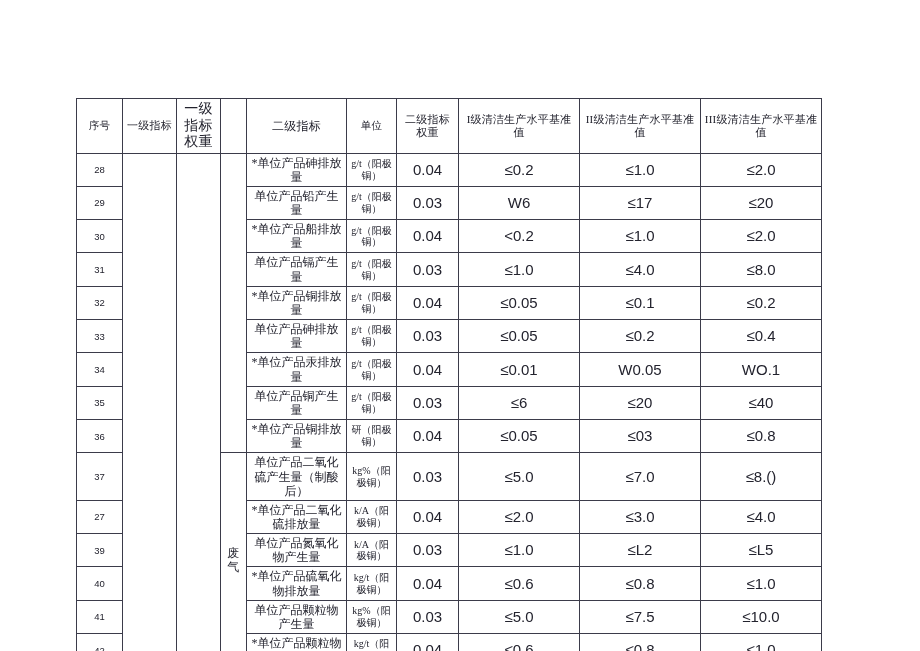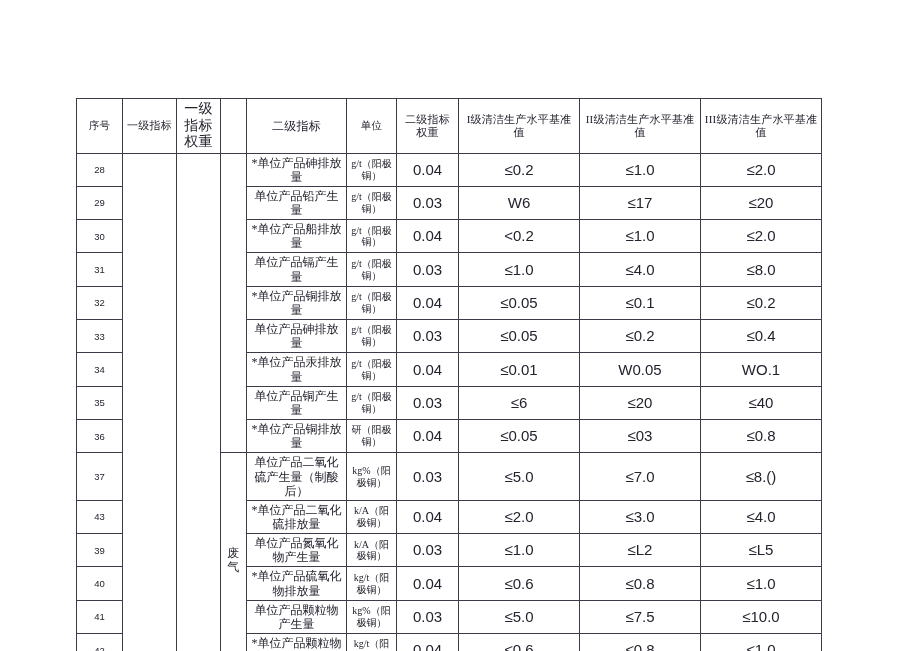--- a/index.html
+++ b/index.html
@@ -230,21 +230,21 @@
             <td class="seq">37</td>
             <td class="cat" rowspan="6">废气</td>
             <td class="l2">单位产品二氧化硫产生量（制酸后）</td>
             <td class="unit">kg%（阳极铜）</td>
             <td class="num">0.03</td>
             <td class="num">≤5.0</td>
             <td class="num">≤7.0</td>
             <td class="num">≤8.()</td>
           </tr>
           <tr>
-            <td class="seq">43</td>
+            <td class="seq">27</td>
             <td class="l2">*单位产品二氧化硫排放量</td>
             <td class="unit">k/A（阳极铜）</td>
             <td class="num">0.04</td>
             <td class="num">≤2.0</td>
             <td class="num">≤3.0</td>
             <td class="num">≤4.0</td>
           </tr>
           <tr>
             <td class="seq">39</td>
             <td class="l2">单位产品氮氧化物产生量</td>

